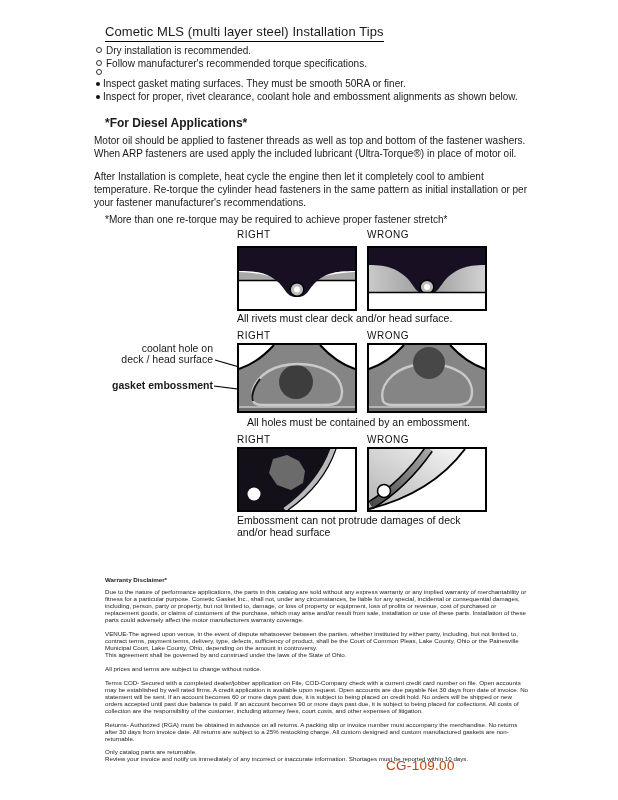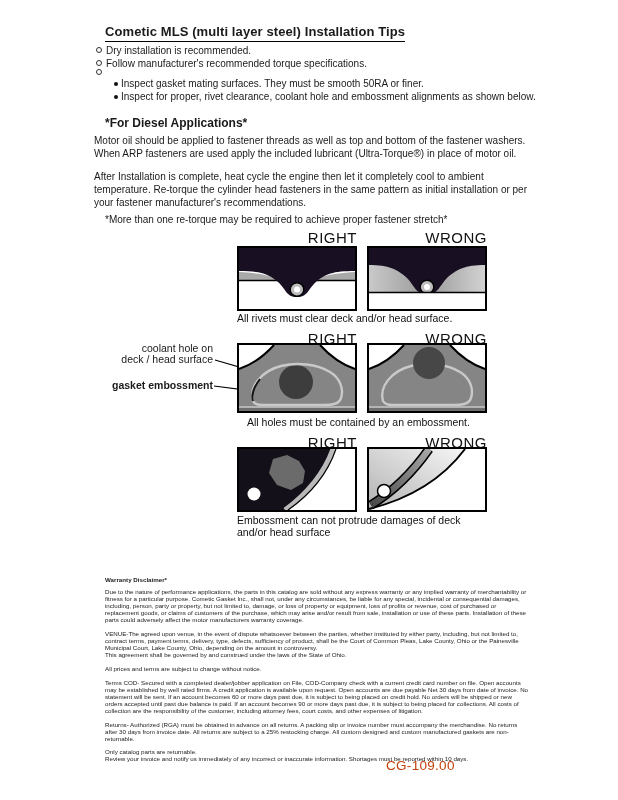--- a/index.html
+++ b/index.html
@@ -3,39 +3,39 @@
 <meta charset="utf-8">
 <style>
   html,body{margin:0;padding:0;background:#e8e8e8;}
   .page{
     position:relative;width:618px;height:800px;background:#ffffff;
     font-family:"Liberation Sans","DejaVu Sans",sans-serif;color:#1a1a1a;
     overflow:hidden;margin:0 auto;
   }
   .abs{position:absolute;}
   .title{
-    left:105px;top:24px;font-size:13px;font-weight:bold;
+    left:105px;top:24px;font-size:13px;font-weight:normal;
     border-bottom:1.5px solid #000;padding-bottom:2px;letter-spacing:.1px;
   }
   .bullets{left:96px;top:44px;width:460px;font-size:10px;line-height:13px;}
   .b-row{display:flex;align-items:baseline;}
   .b-mark{
     width:4px;height:4px;border:1px solid #333;border-radius:50%;
     display:inline-block;margin:0 4px 1px 0;flex:0 0 auto;position:relative;top:-1px;
   }
-  .b-sub{margin-left:18px;}
+  .b-sub{}
   .b-dot{
     width:4px;height:4px;background:#111;border-radius:50%;
     display:inline-block;margin:0 3px 1px 0;flex:0 0 auto;position:relative;top:-1px;
   }
   .h2{left:105px;top:116px;font-size:12px;font-weight:bold;}
   .para{left:94px;top:134px;width:445px;font-size:10px;line-height:13px;}
   .para2{top:170px;}
   .note{left:105px;top:214px;font-size:10px;}
-  .dg-label{font-size:15px;color:#111;width:120px;text-align:right;letter-spacing:.5px;}
+  .dg-label{font-size:10px;color:#111;width:120px;text-align:left;letter-spacing:.5px;}
   .dg-caption{font-size:10.5px;line-height:11.5px;color:#111;}
   .ann{font-size:10.5px;line-height:11px;text-align:right;width:108px;white-space:pre-line;}
   .disc{left:105px;top:576px;width:426px;font-size:6.2px;line-height:7.1px;color:#222;}
   .disc .dh{font-weight:bold;margin:0 0 5px 0;}
   .disc p{margin:0 0 6.5px 0;white-space:pre-line;}
   .footer-code{left:386px;top:758px;font-size:13.5px;color:#c2410c;letter-spacing:.3px;}
   svg{display:block;}
 </style>
 </head>
 <body>

